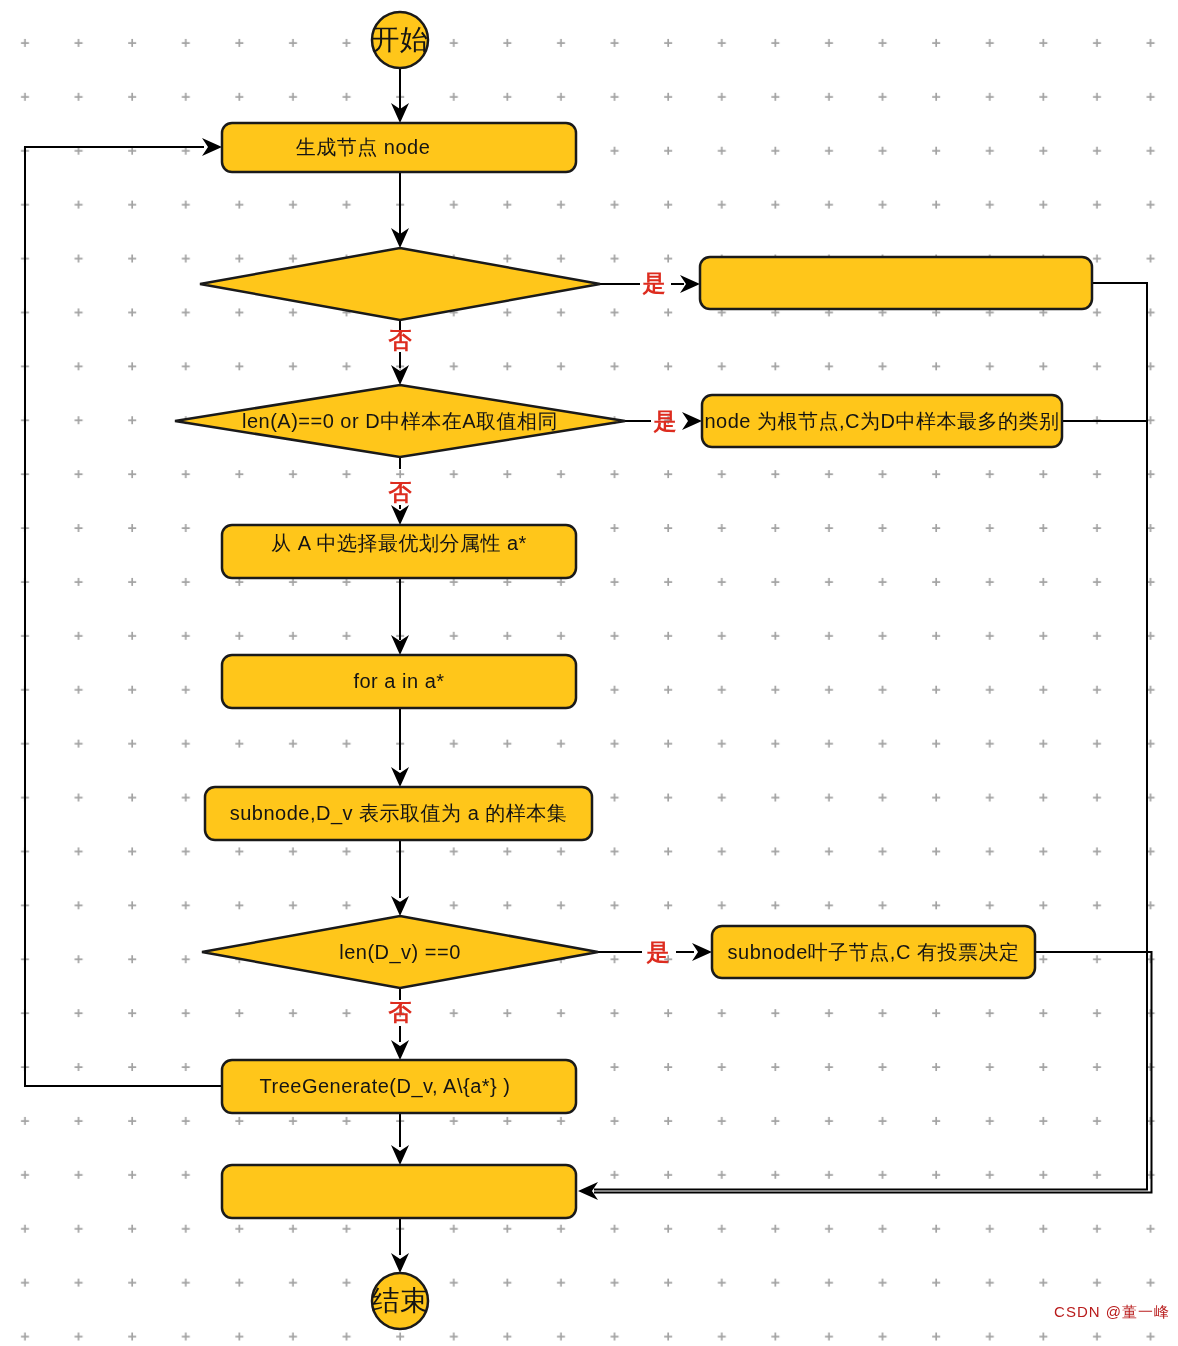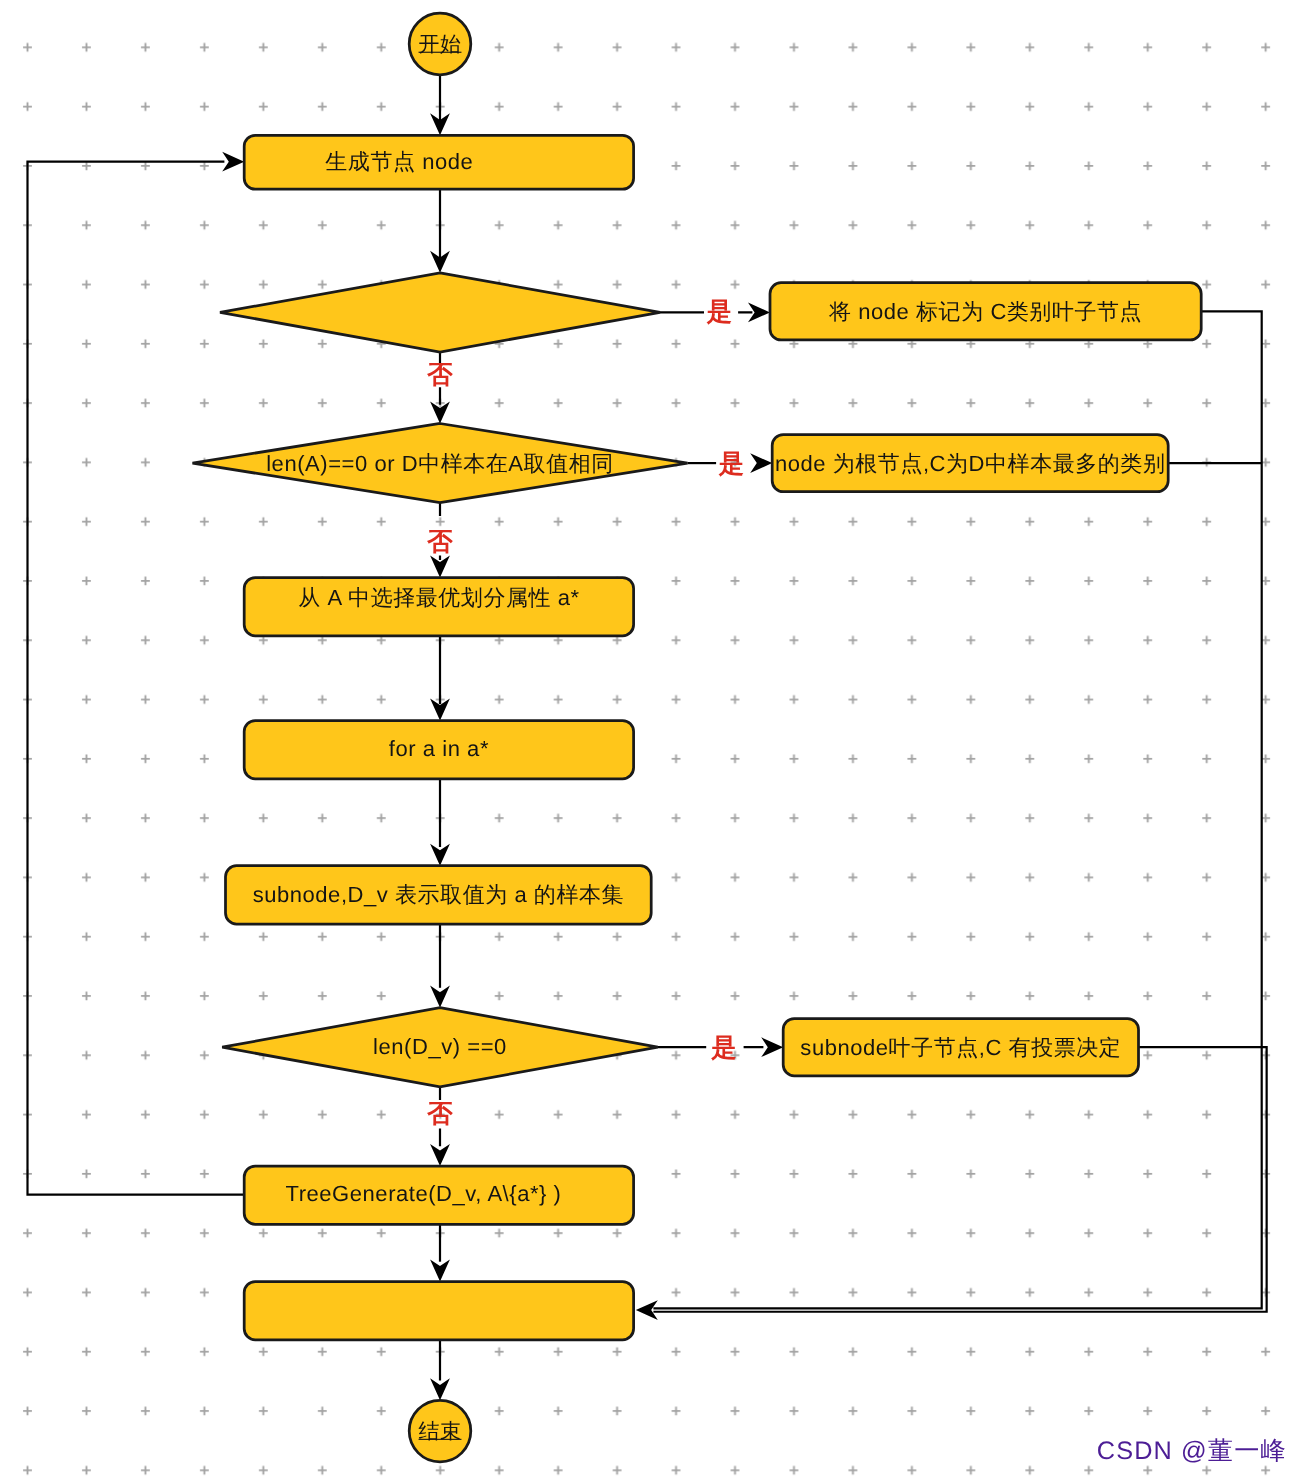--- a/index.html
+++ b/index.html
@@ -10,30 +10,30 @@
     font-family:"Liberation Sans","DejaVu Sans",sans-serif;
     overflow:hidden;
   }
   #chart-svg{position:absolute;left:0;top:0;}
   .node-label{
     position:absolute;
     display:flex;align-items:center;justify-content:center;
     font-size:20px;color:#141414;white-space:nowrap;
     z-index:2;letter-spacing:0.5px;
   }
-  .terminal-label{font-size:19px;text-decoration:underline;}
+  .terminal-label{font-size:28px;}
   .branch-label{
     position:absolute;
     display:flex;align-items:center;justify-content:center;
     font-size:23px;font-weight:bold;color:#DD2C1F;
     z-index:2;
   }
   .watermark{
     position:absolute;right:8px;top:1303px;
-    font-size:23px;color:#4c1d95;letter-spacing:1px;
+    font-size:15px;color:#b91c1c;letter-spacing:1px;
     z-index:3;
   }
 </style>
 </head>
 <body>
 
 <div id="stage">
 
   <svg id="chart-svg" width="1178" height="1346" viewBox="0 0 1178 1346">
     <defs>
@@ -98,21 +98,20 @@
       <rect x="222" y="1165" width="354" height="53" rx="10"></rect>
       <circle cx="400" cy="1301" r="28"></circle>
     </g>
   </svg>
 
   <div class="node-label terminal-label" style="left:372px;top:12px;width:56px;height:56px;">开始</div>
 
   <div class="node-label" style="left:222px;top:123px;width:282px;height:49px;">生成节点 node</div>
 
 
-  <div class="node-label" style="left:700px;top:257px;width:392px;height:52px;">将 node 标记为 C类别叶子节点</div>
 
   <div class="node-label" style="left:175px;top:385px;width:450px;height:72px;">len(A)==0 or D中样本在A取值相同</div>
 
   <div class="node-label" style="left:702px;top:395px;width:360px;height:52px;">node 为根节点,C为D中样本最多的类别</div>
 
   <div class="node-label" style="left:222px;top:525px;width:354px;height:37px;">从 A 中选择最优划分属性 a*</div>
 
   <div class="node-label" style="left:222px;top:655px;width:354px;height:53px;">for a in a*</div>
 
   <div class="node-label" style="left:205px;top:787px;width:387px;height:53px;">subnode,D_v 表示取值为 a 的样本集</div>

